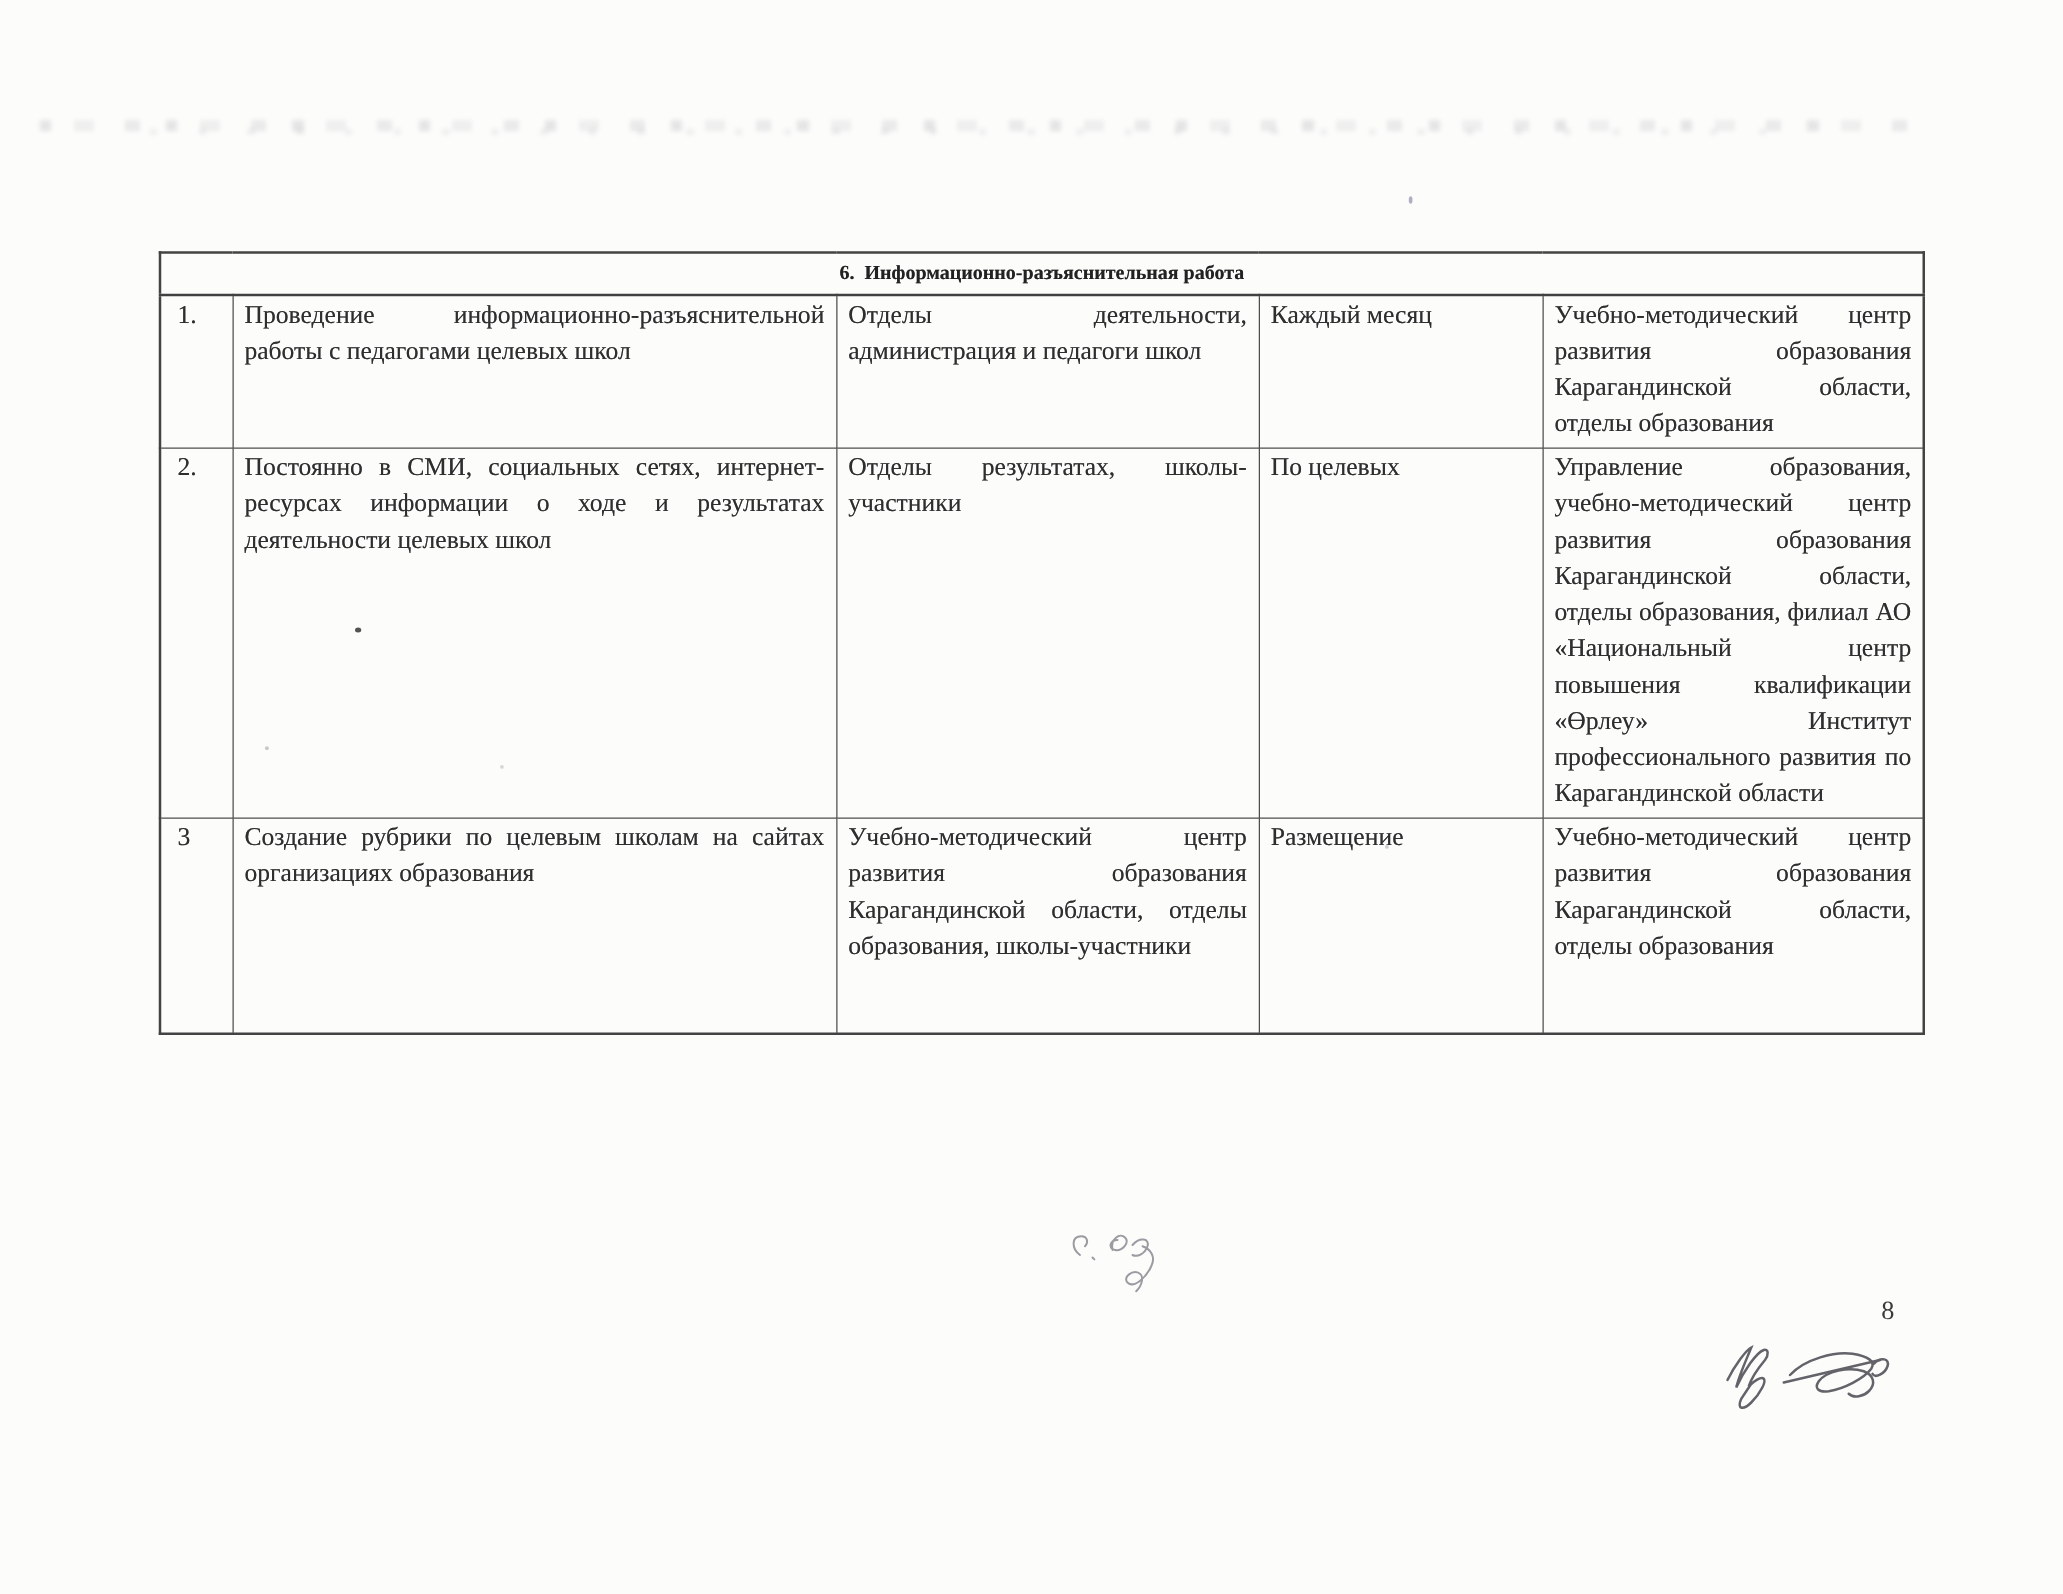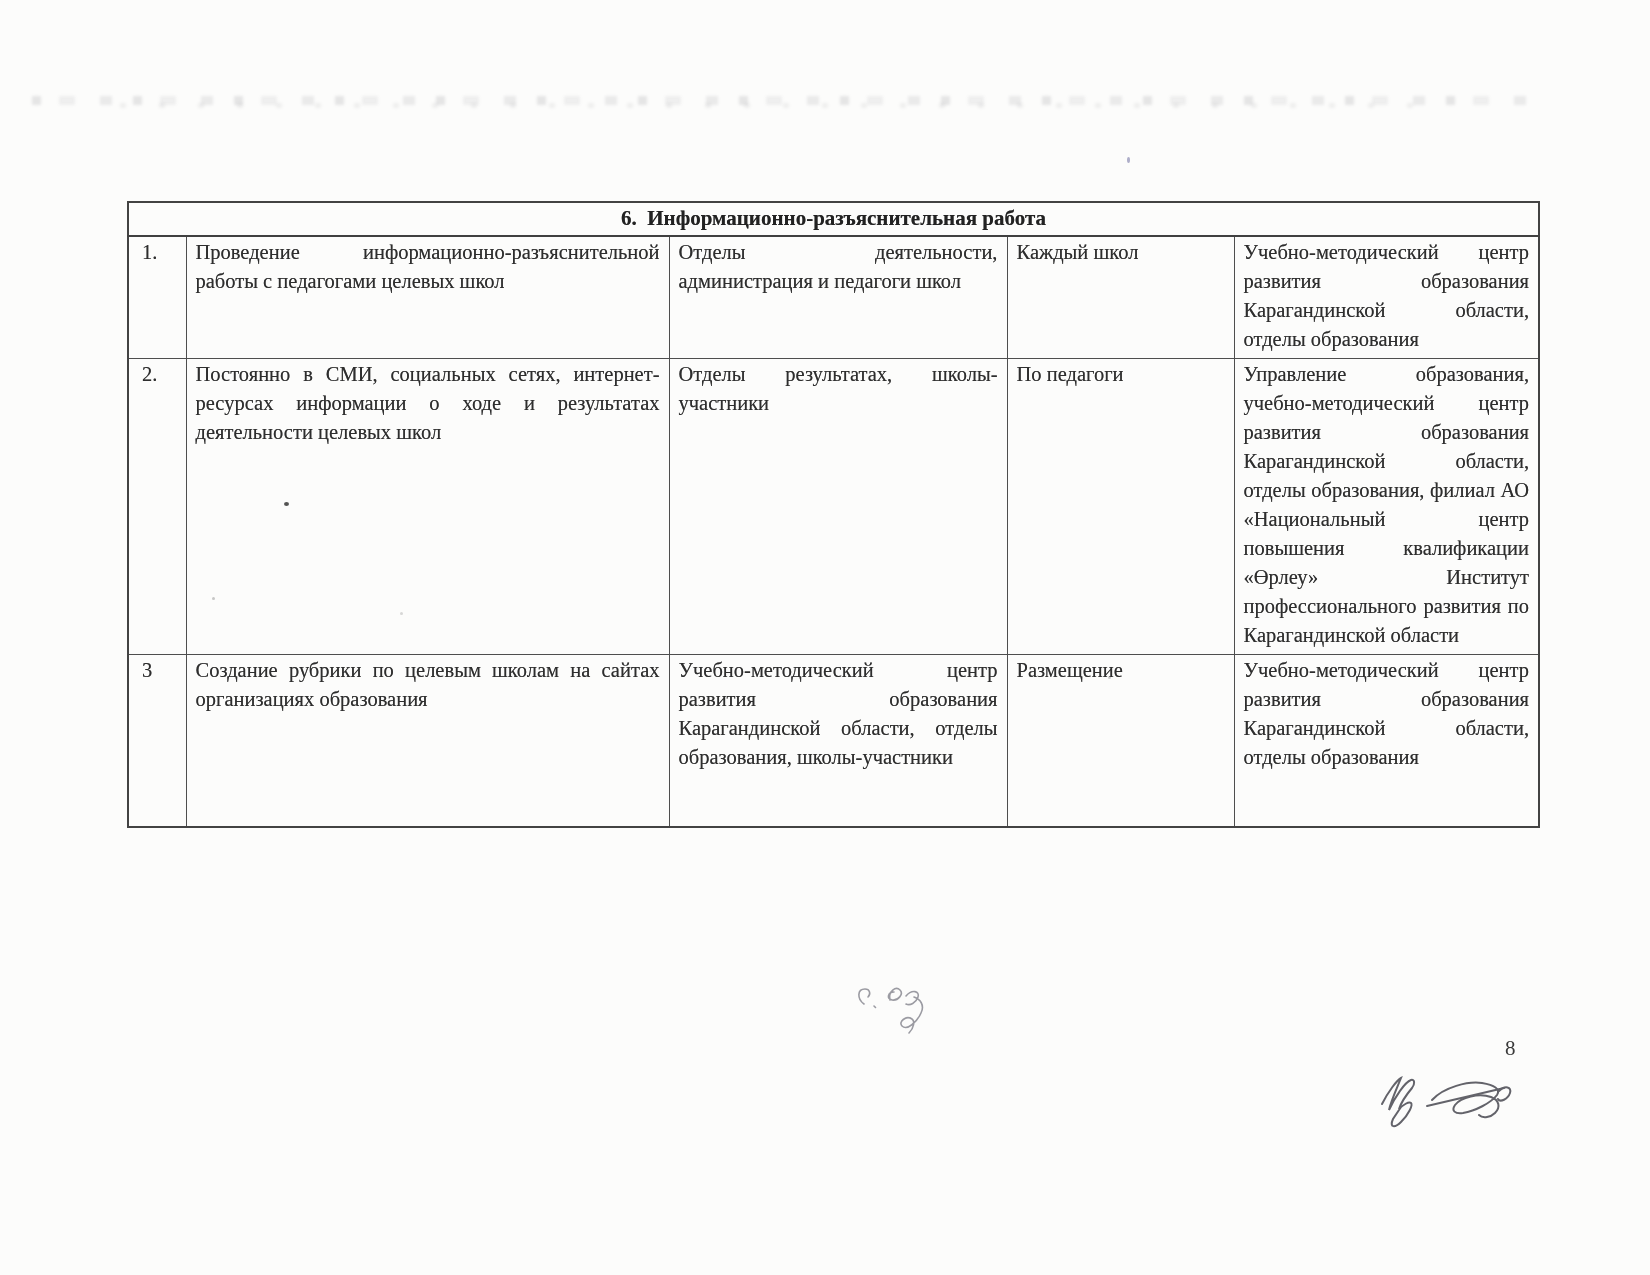--- a/index.html
+++ b/index.html
@@ -41,21 +41,21 @@
   }
   .doc-table td{
     border:1.6px solid #4e4e4e;
     vertical-align:top;
     padding:1px 9px 4px 9px;
     text-align:justify;
     overflow:hidden;
   }
   .doc-table td.title-cell{
     text-align:center;font-weight:bold;color:#222;
-    font-size:21px;padding:1px 4px 2px 4px;
+    font-size:16px;padding:1px 4px 2px 4px;
     border-bottom:2.2px solid #404040;
     white-space:pre-wrap;
   }
   .doc-table td.num-cell{
     text-align:left;padding-left:13px;
   }
   .row-title{height:30px;}
   .row-1{height:116px;}
   .row-2{height:292px;}
   .row-3{height:172px;}
@@ -98,29 +98,29 @@
     </colgroup>
     <tbody>
       <tr class="row-title">
         <td class="title-cell" colspan="5">6.  Информационно-разъяснительная работа</td>
       </tr>
 
       <tr class="row-1">
         <td class="num-cell">1.</td>
         <td>Проведение информационно-разъяснительной работы с педагогами целевых школ</td>
         <td>Отделы деятельности, администрация и педагоги школ</td>
-        <td>Каждый школ</td>
+        <td>Каждый месяц</td>
         <td>Учебно-методический центр развития образования Карагандинской области, отделы образования</td>
       </tr>
 
       <tr class="row-2">
         <td class="num-cell">2.</td>
         <td>Постоянно  в СМИ, социальных сетях, интернет-ресурсах информации о ходе и результатах деятельности целевых школ</td>
         <td>Отделы результатах, школы-участники</td>
-        <td>По педагоги</td>
+        <td>По целевых</td>
         <td>Управление образования, учебно-методический центр развития образования Карагандинской области, отделы образования, филиал АО «Национальный центр повышения квалификации «Өрлеу» Институт профессионального развития по Карагандинской области</td>
       </tr>
 
       <tr class="row-3">
         <td class="num-cell">3</td>
         <td>Создание рубрики по целевым школам на сайтах организациях образования</td>
         <td>Учебно-методический центр развития образования Карагандинской области, отделы образования, школы-участники</td>
         <td>Размещение</td>
         <td>Учебно-методический центр развития образования Карагандинской области, отделы образования</td>
       </tr>

